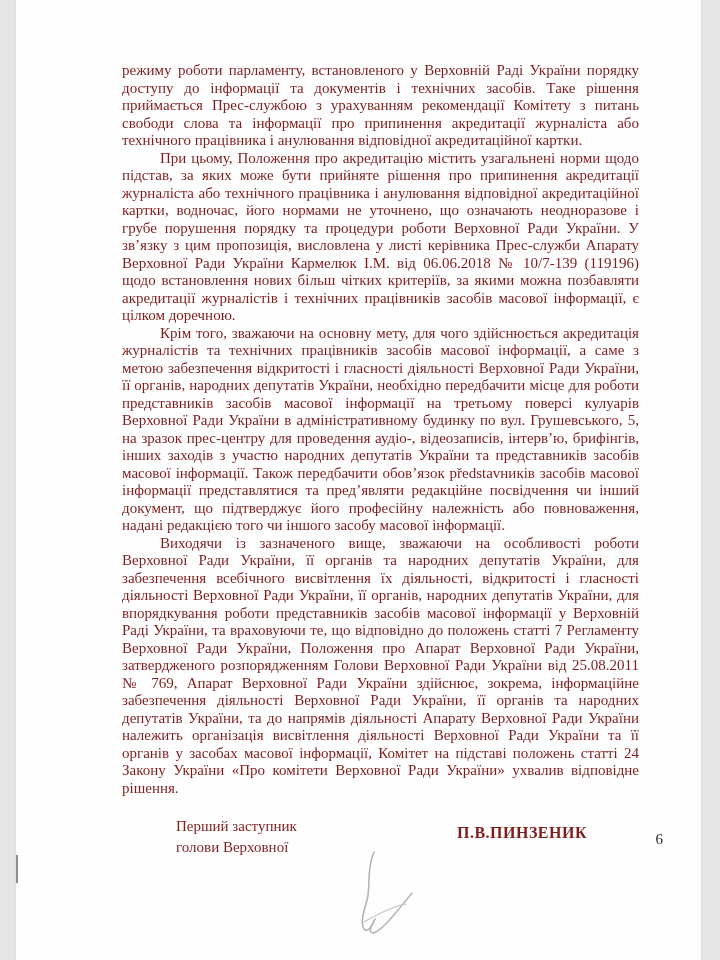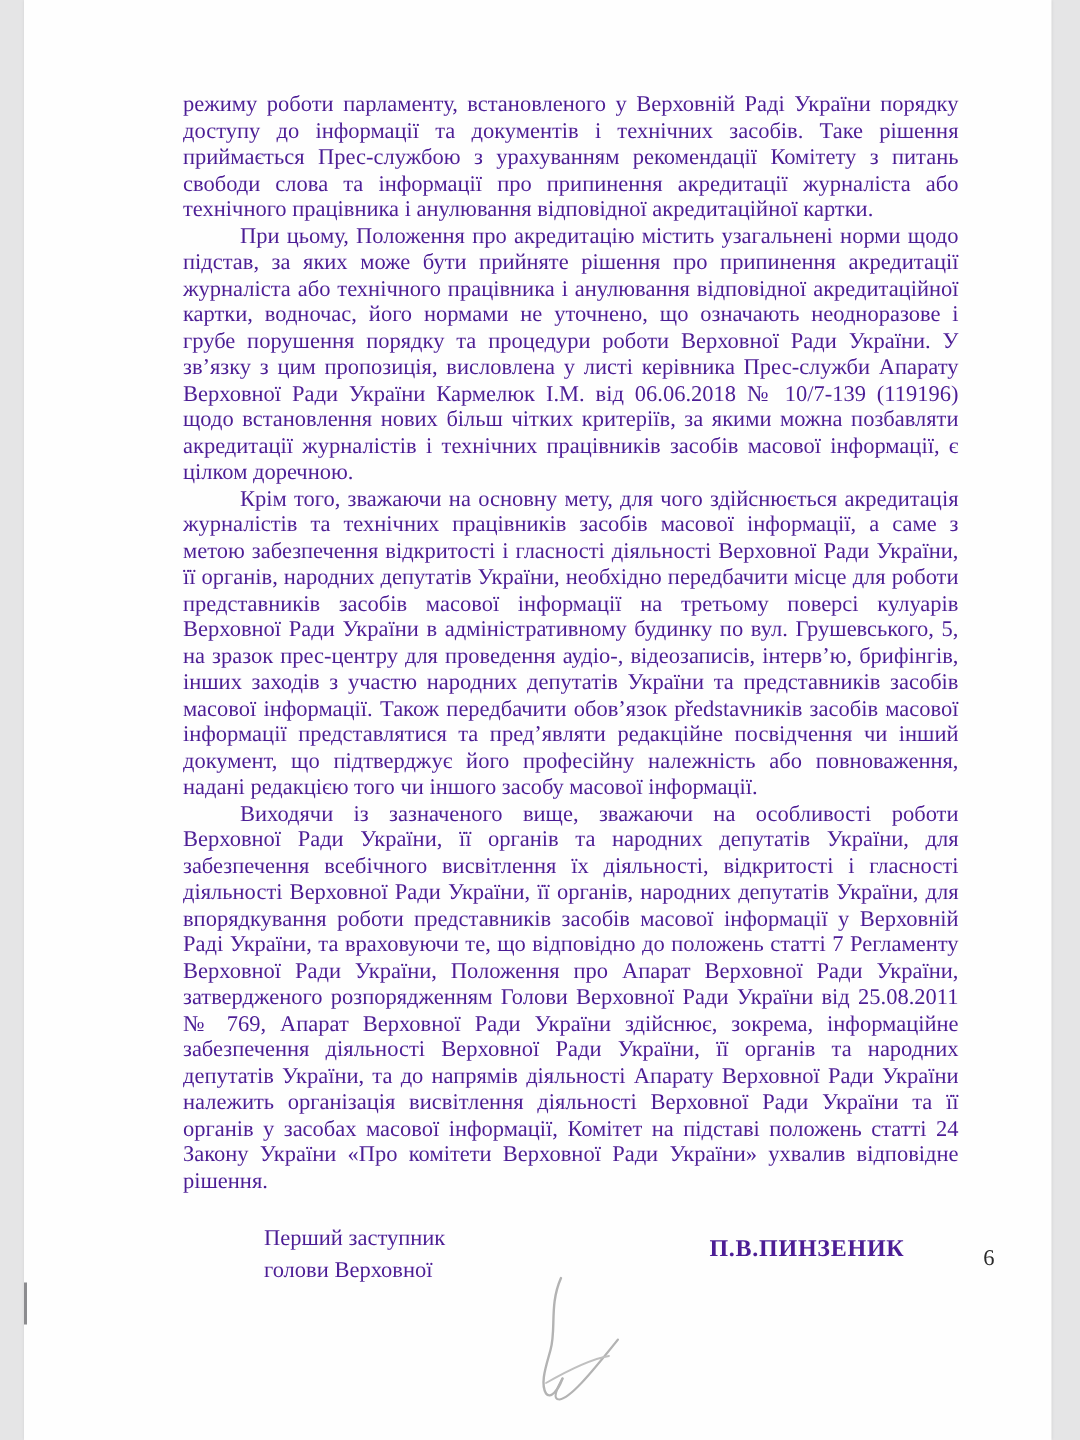--- a/index.html
+++ b/index.html
@@ -21,21 +21,21 @@
     position: absolute;
     left: 0; top: 855px;
     width: 2px; height: 28px;
     background: #6f6f73;
     opacity: .8;
   }
   .content {
     position: absolute;
     left: 106px; top: 62px;
     width: 517px;
-    color: #4c1d95;
+    color: #7f1d1d;
     font-size: 15px;
     line-height: 17.5px;
     text-align: justify;
   }
   .content p { margin: 0; text-indent: 38px; }
   .content p.continued { text-indent: 0; }
   .sig-block {
     margin-top: 19px;
     display: flex;
     align-items: flex-start;
@@ -44,21 +44,21 @@
   }
   .sig-role {
     margin-left: 54px;
     font-size: 15px;
     line-height: 21px;
     white-space: nowrap;
   }
   .sig-spacer { flex: 1; }
   .sig-name {
     margin-top: 8px;
-    margin-right: 36px;
+    margin-right: 52px;
     font-weight: bold;
     font-size: 16px;
     letter-spacing: 0.5px;
     white-space: nowrap;
   }
   .signature-svg {
     position: absolute;
     left: 324px; top: 848px;
     width: 80px; height: 95px;
     pointer-events: none;

